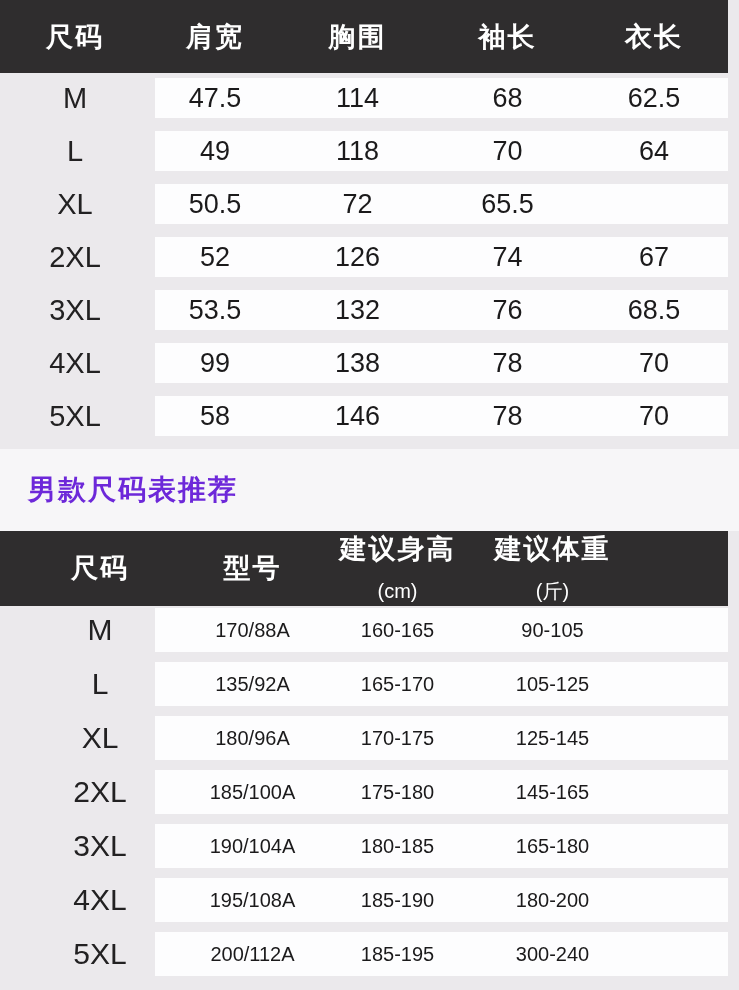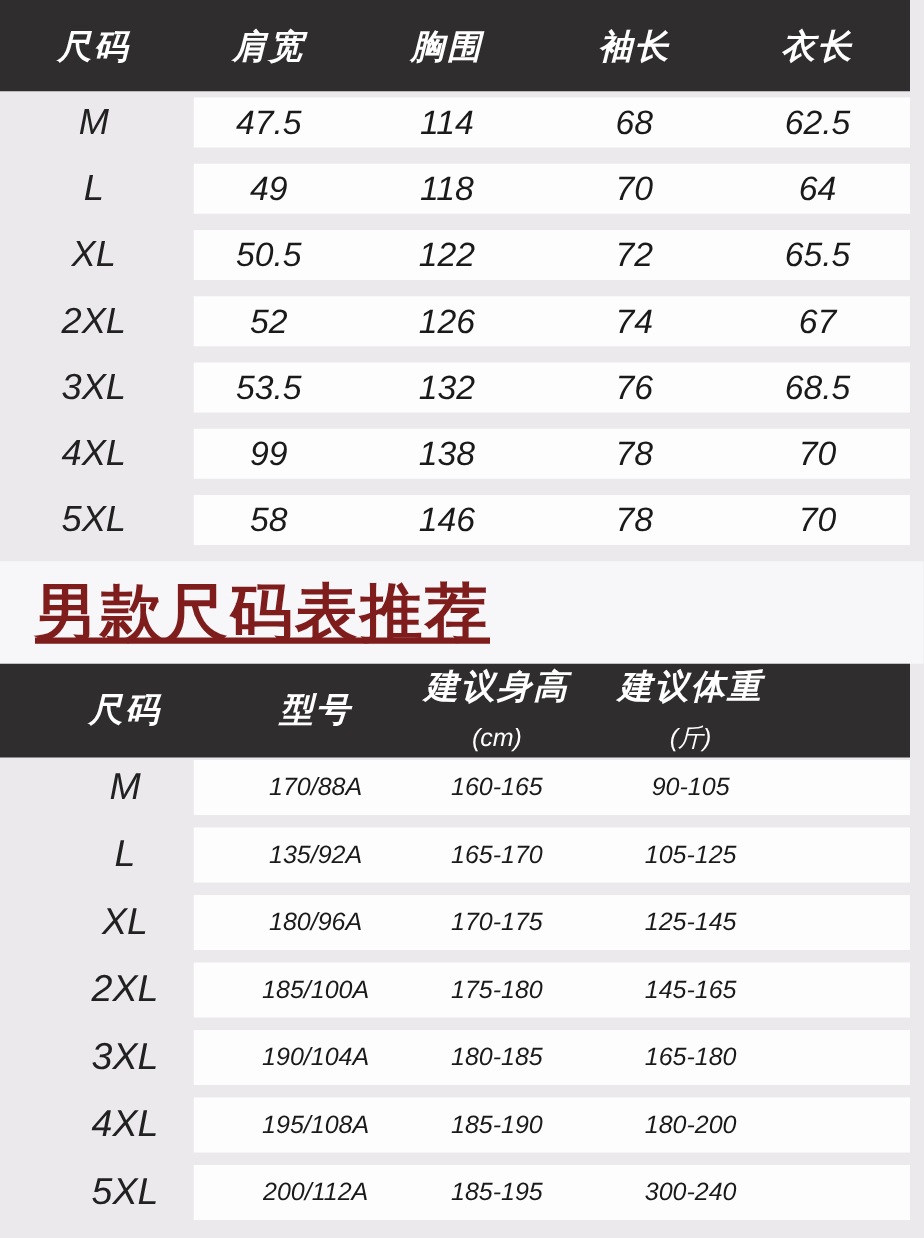--- a/index.html
+++ b/index.html
@@ -9,21 +9,20 @@
   body {
     width: 739px;
     height: 990px;
     background: #ebe9ec;
     overflow: hidden;
     font-family: "Liberation Sans", "DejaVu Sans", sans-serif;
     color: #1b1a1b;
   }
   .content {
     width: 728px;
-    font-style: italic;
   }
   
   .thead {
     background: #2f2d2e;
     color: #ffffff;
     display: grid;
     align-items: center;
   }
   .thead1 {
     height: 73px;
@@ -102,25 +101,24 @@
   .heading-band {
     width: 739px;
     height: 82px;
     margin-top: 6px;
     background: #f7f6f8;
     display: flex;
     align-items: center;
   }
   .heading {
     margin: 0 0 0 28px;
-    font-size: 50px;
+    font-size: 28px;
     font-weight: bold;
     letter-spacing: 2px;
-    color: #7f1d1d;
-    text-decoration: underline;
+    color: #6d28d9;
   }
 </style>
 </head>
 <body>
 
 <div class="page">
 
   <section class="content">
     <header class="thead thead1">
       <div class="hcell">尺码</div>
@@ -150,21 +148,20 @@
       <div class="cell">70</div>
       <div class="cell">64</div>
     </div>
   </div>
 
   <div class="trow trow1">
     <div class="band"></div>
     <div class="cells cells1">
       <div class="cell size-cell">XL</div>
       <div class="cell">50.5</div>
-      <div class="cell">122</div>
       <div class="cell">72</div>
       <div class="cell">65.5</div>
     </div>
   </div>
 
   <div class="trow trow1">
     <div class="band"></div>
     <div class="cells cells1">
       <div class="cell size-cell">2XL</div>
       <div class="cell">52</div>

